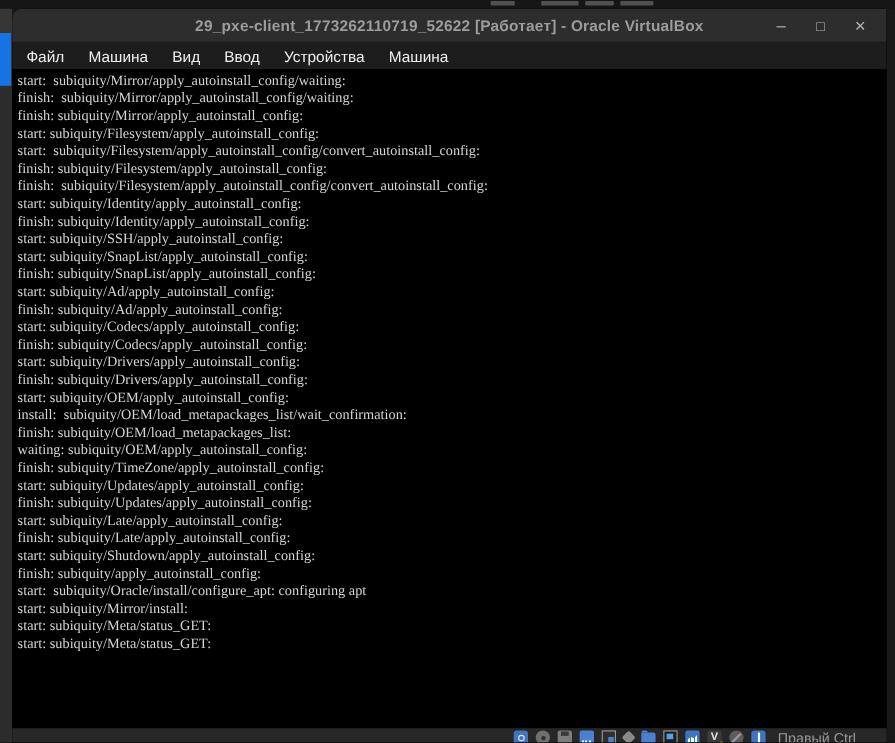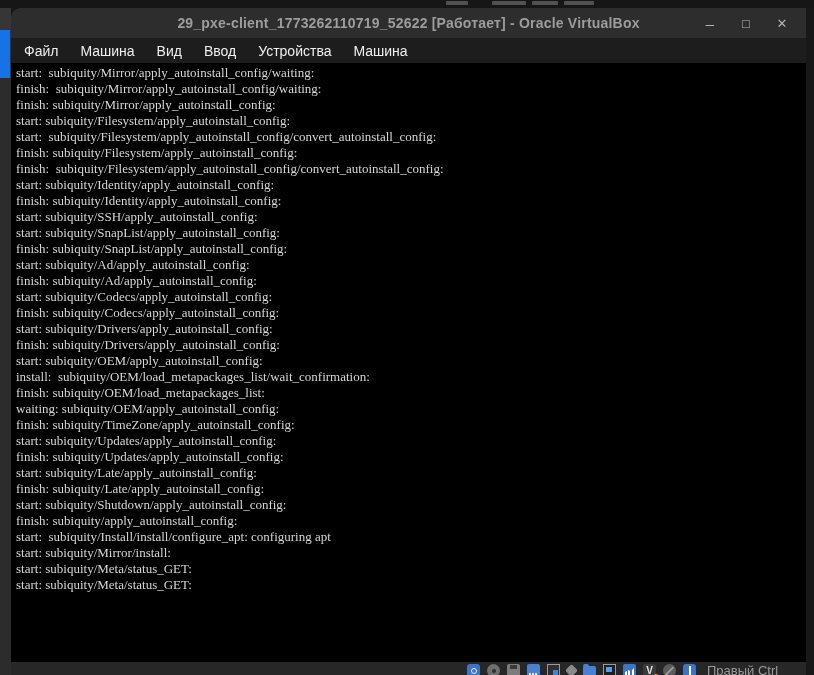--- a/index.html
+++ b/index.html
@@ -131,21 +131,21 @@
       <div class="tline">install:  subiquity/OEM/load_metapackages_list/wait_confirmation:</div>
       <div class="tline">finish: subiquity/OEM/load_metapackages_list:</div>
       <div class="tline">waiting: subiquity/OEM/apply_autoinstall_config:</div>
       <div class="tline">finish: subiquity/TimeZone/apply_autoinstall_config:</div>
       <div class="tline">start: subiquity/Updates/apply_autoinstall_config:</div>
       <div class="tline">finish: subiquity/Updates/apply_autoinstall_config:</div>
       <div class="tline">start: subiquity/Late/apply_autoinstall_config:</div>
       <div class="tline">finish: subiquity/Late/apply_autoinstall_config:</div>
       <div class="tline">start: subiquity/Shutdown/apply_autoinstall_config:</div>
       <div class="tline">finish: subiquity/apply_autoinstall_config:</div>
-      <div class="tline">start:  subiquity/Install/install/configure_apt: configuring apt</div>
+      <div class="tline">start:  subiquity/Oracle/install/configure_apt: configuring apt</div>
       <div class="tline">start: subiquity/Mirror/install:</div>
       <div class="tline">start: subiquity/Meta/status_GET:</div>
       <div class="tline">start: subiquity/Meta/status_GET:</div>
     </div>
 
     <div class="statusbar">
       <div class="status-inner">
         <span class="sicon ic-blue-sq">
             <span class="ic-dot"></span>
           </span>

